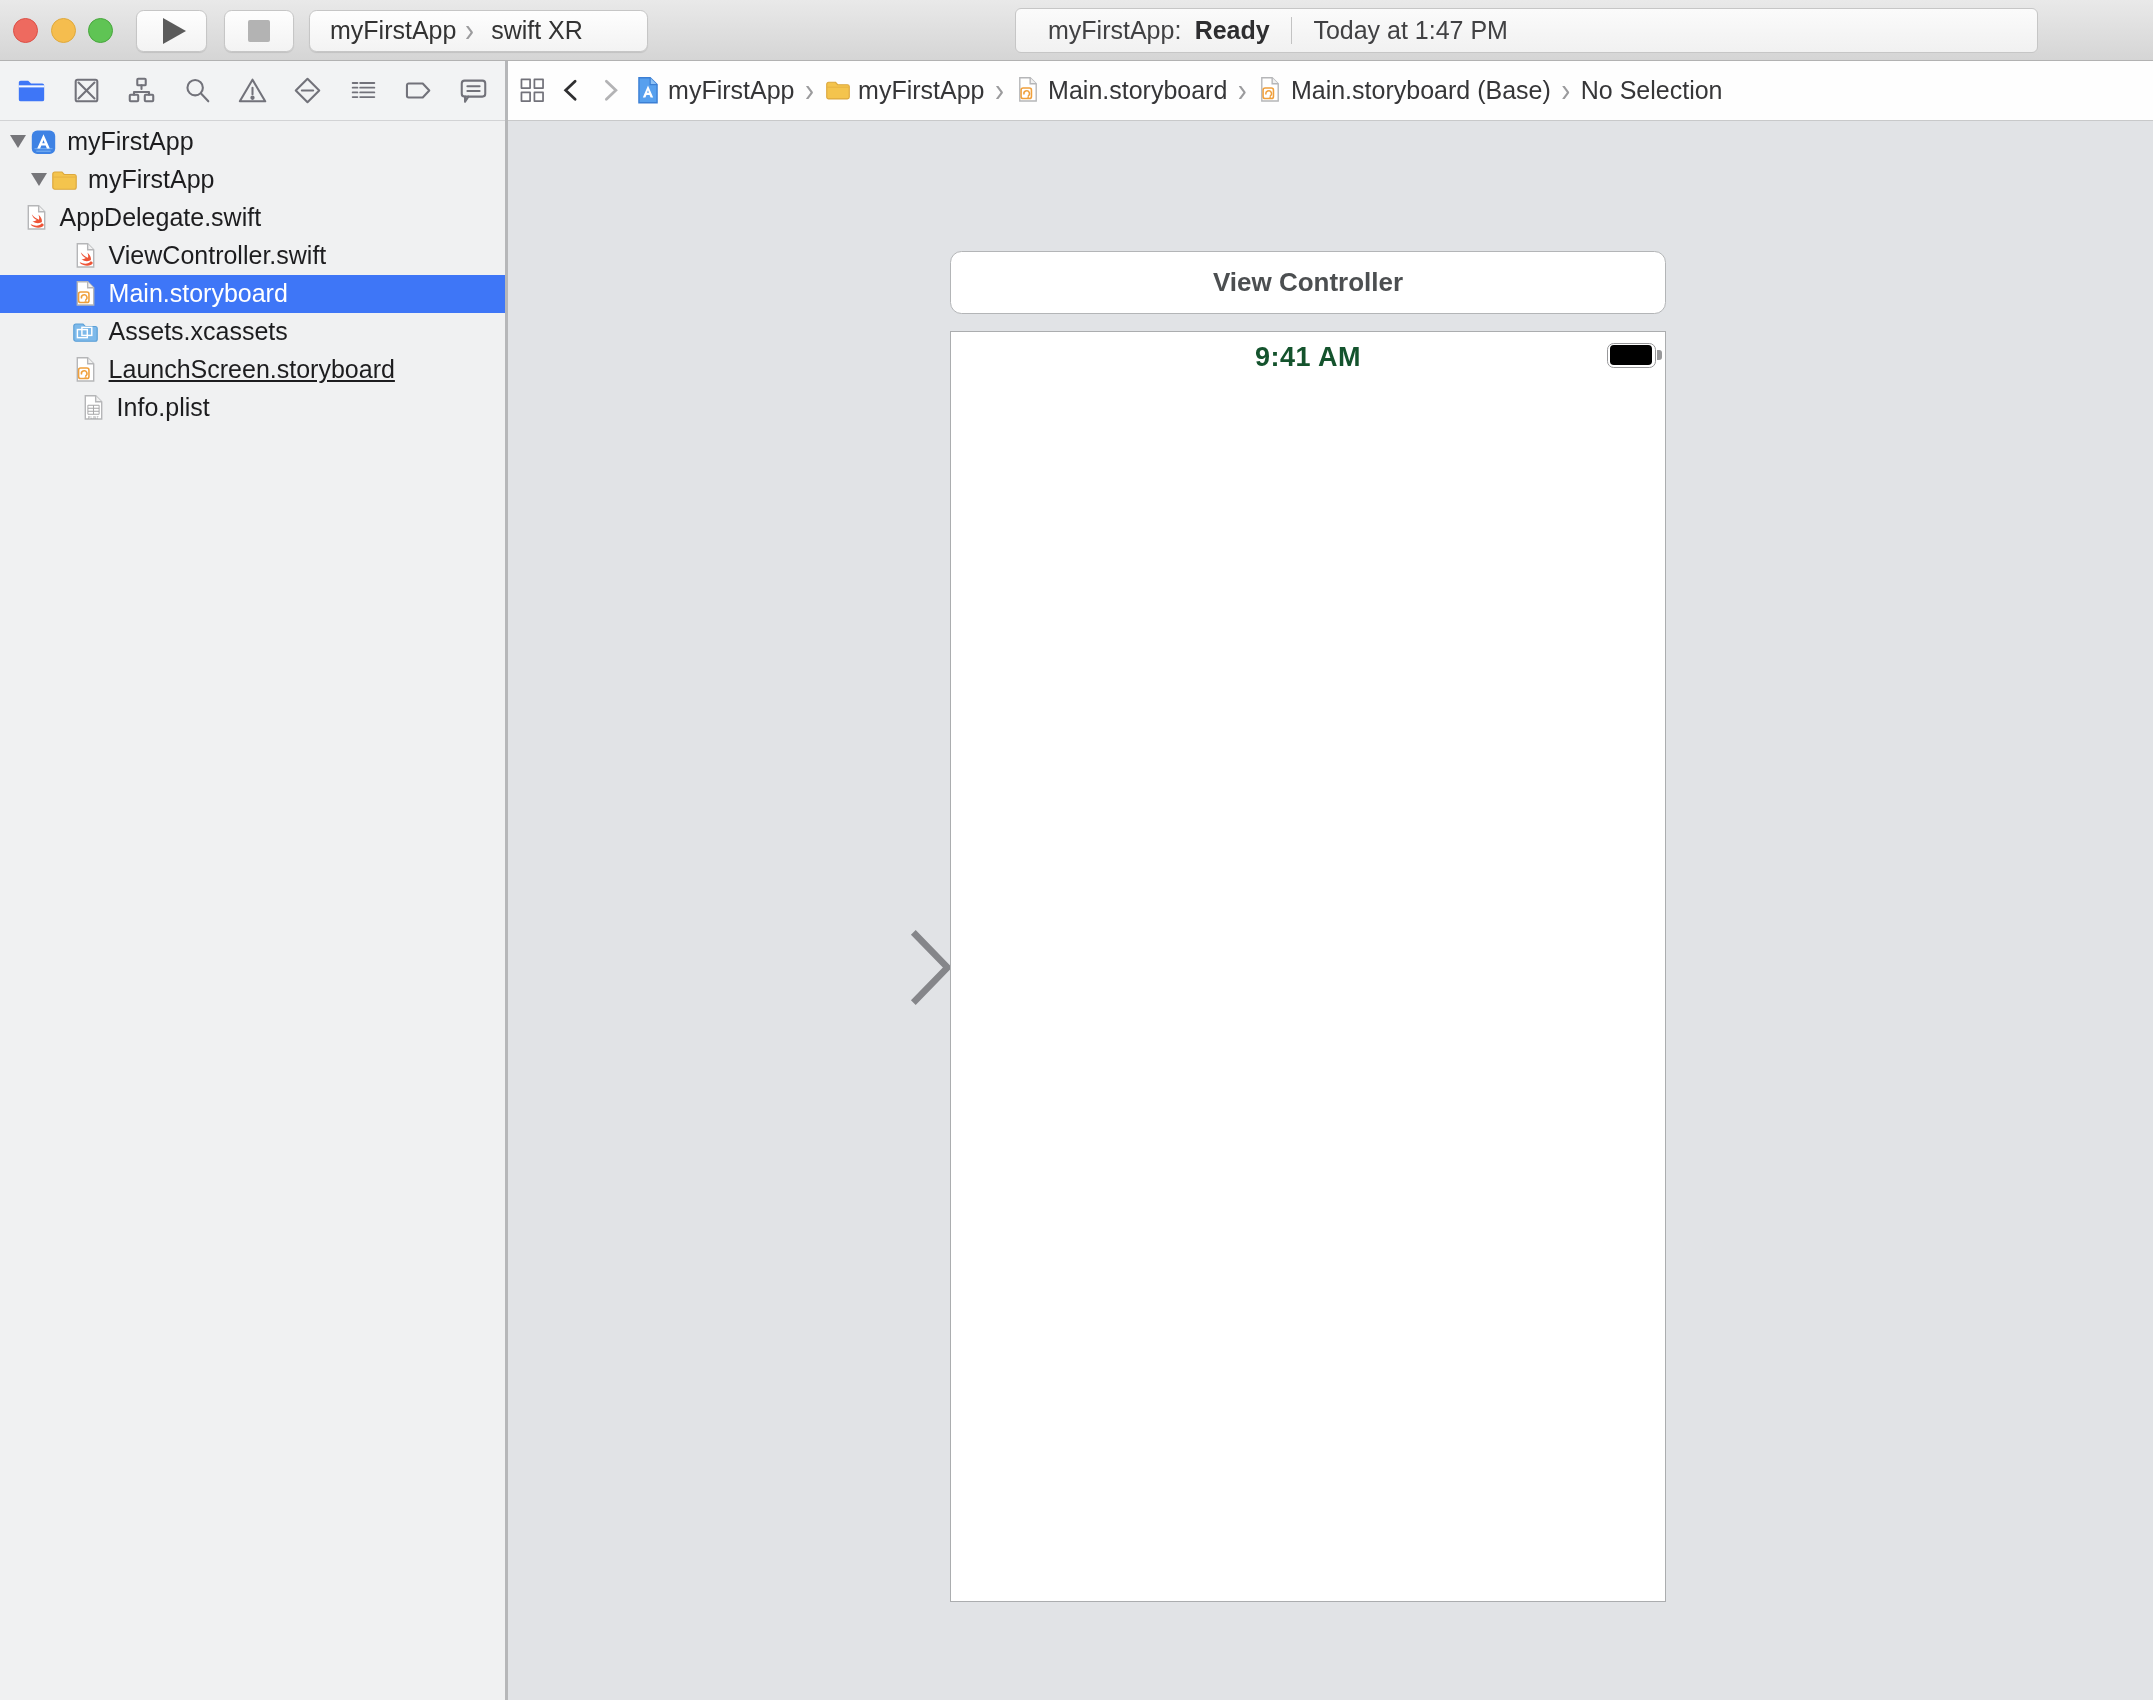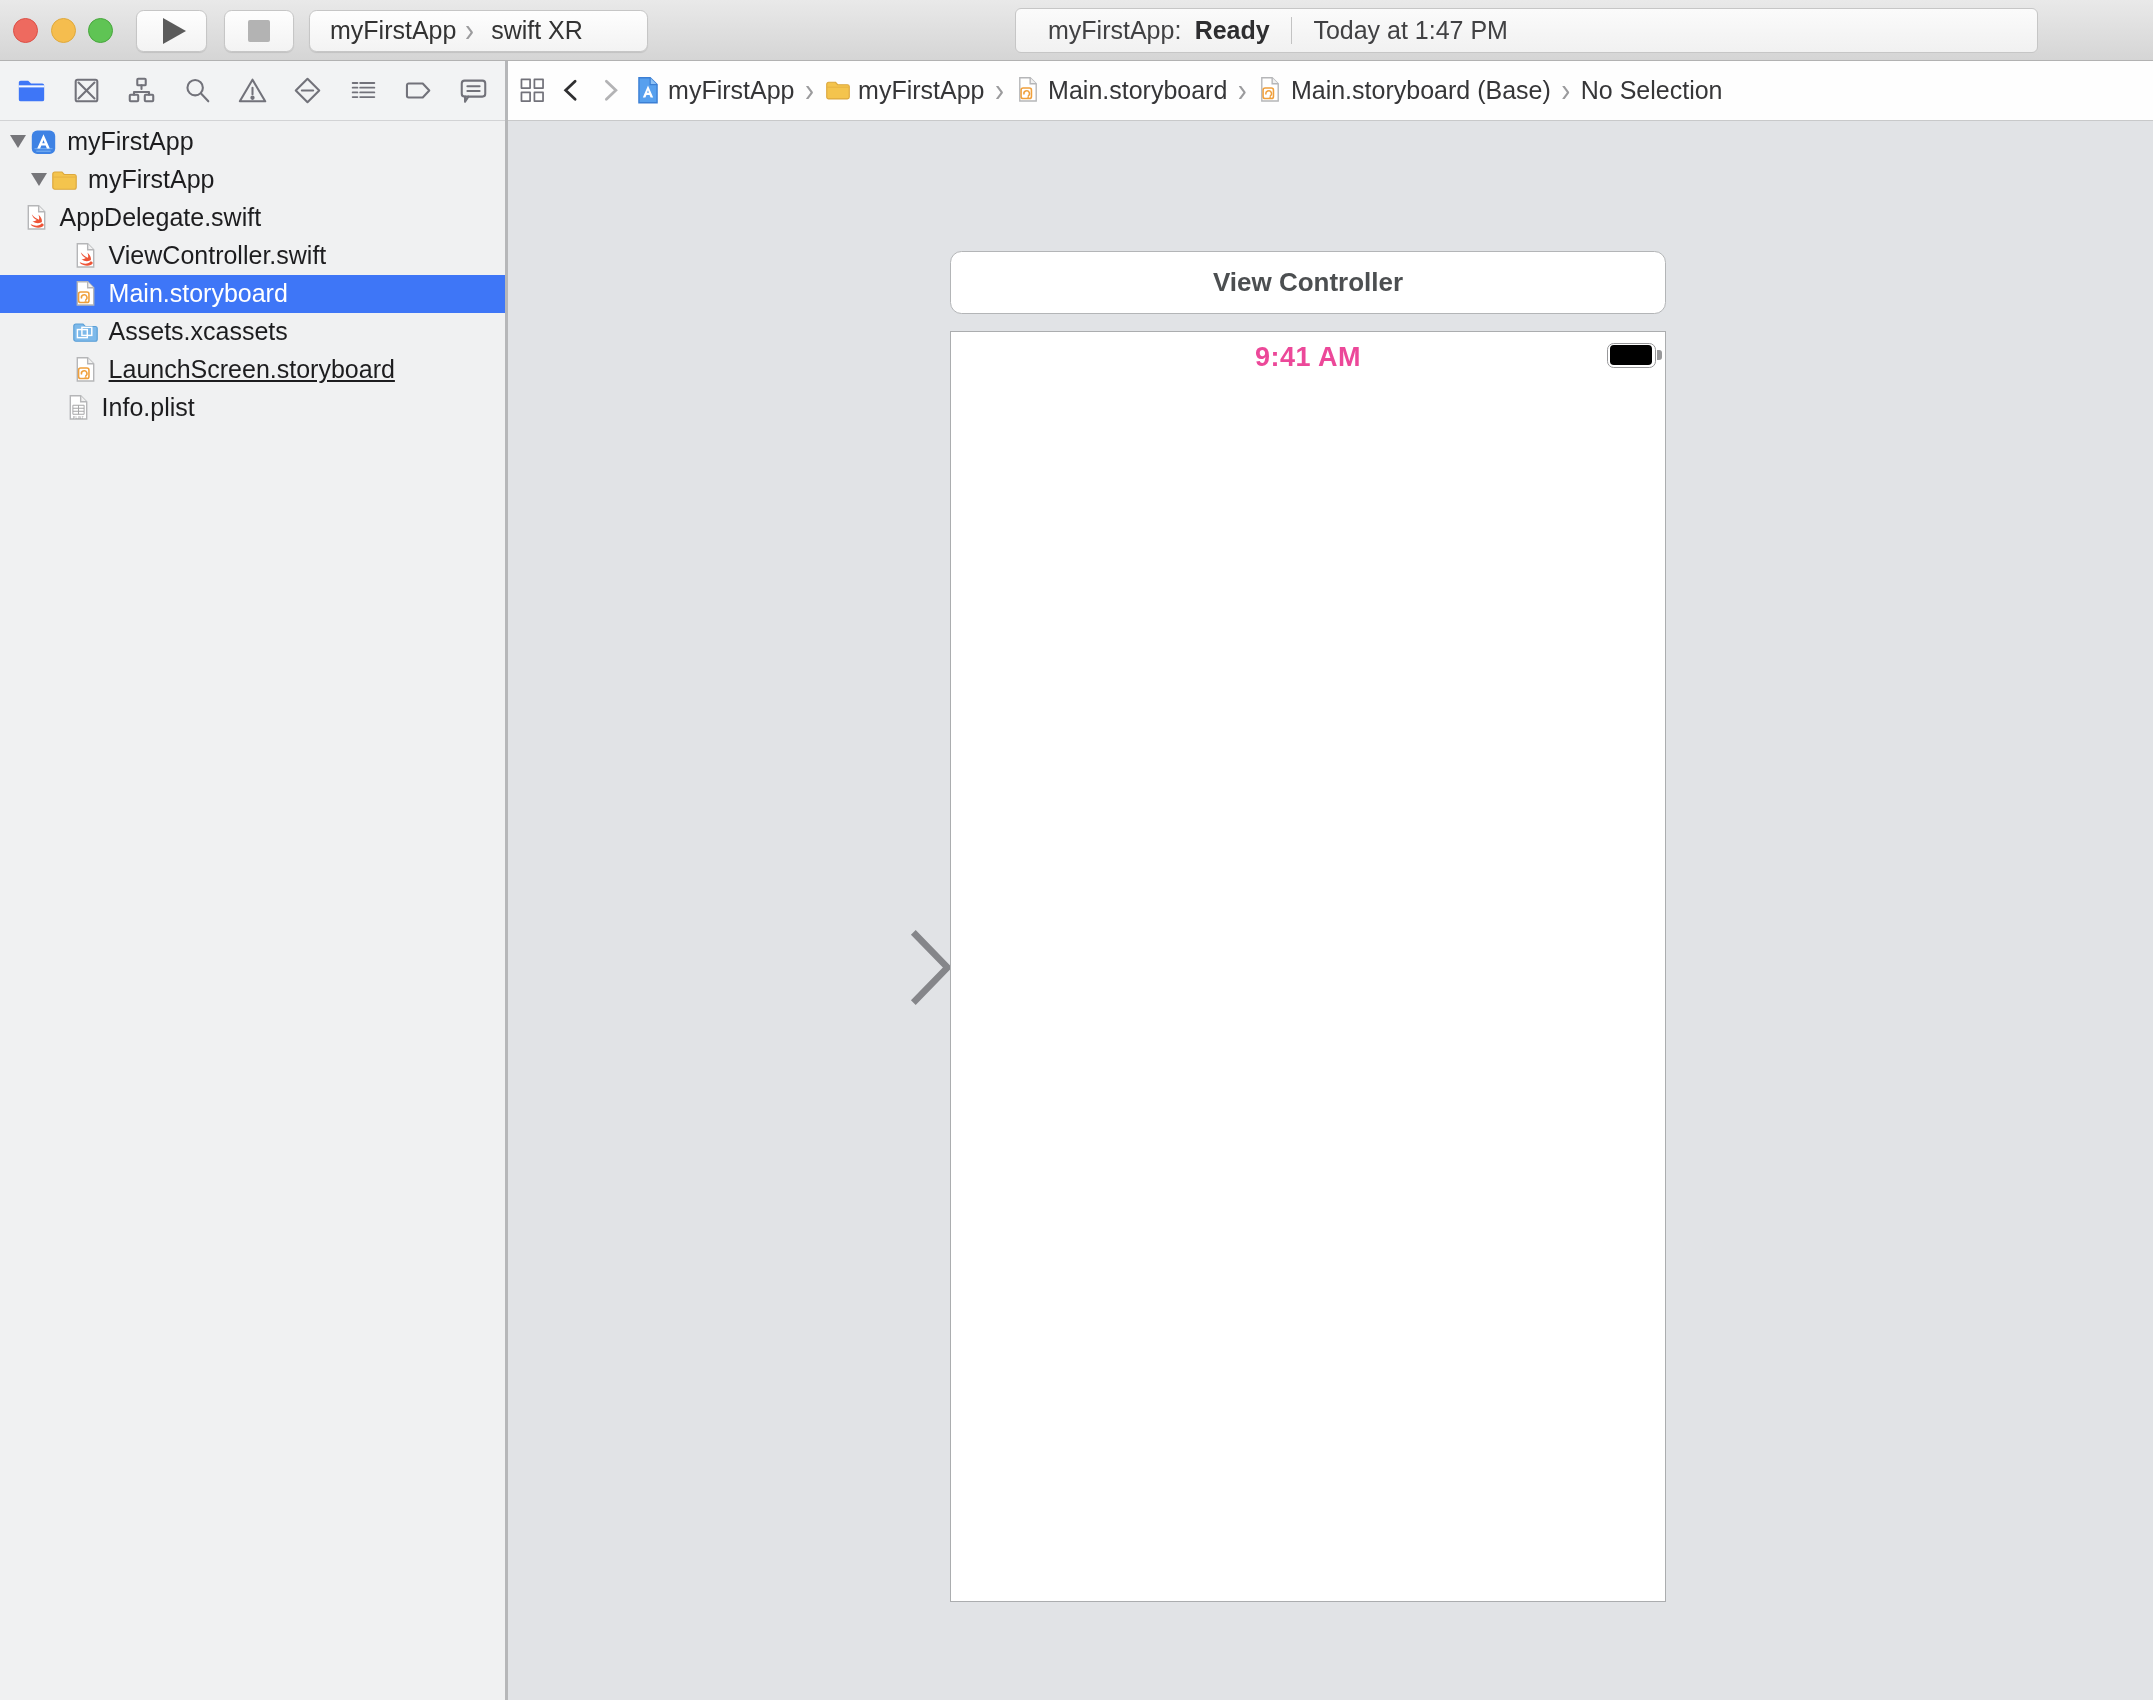--- a/index.html
+++ b/index.html
@@ -67,21 +67,21 @@
   .v-divider { position:absolute; left:505px; top:61px; width:2.9px; height:1640px; background:#b6b7b9; }
 
   
   .canvas { position:absolute; left:508px; top:121px; width:1645px; height:1128px; background:#e1e3e6; }
   .scene-header { position:absolute; left:442px; top:130px; width:716px; height:63px; background:#fff;
                   border:1.9px solid #b3b5b7; border-radius:11.4px; display:flex; align-items:center;
                   justify-content:center; font-weight:bold; font-size:26px; color:#4c4f51; }
   .device { position:absolute; left:442px; top:210px; width:716px; height:1271px; background:#fff;
             border:1.9px solid #abadaf; }
   .dev-time { position:absolute; left:0; right:0; top:9.5px; text-align:center; font-size:27px;
-              font-weight:bold; color:#ec4899; letter-spacing:0.5px; }
+              font-weight:bold; color:#14532d; letter-spacing:0.5px; }
   .battery { position:absolute; right:8.6px; top:10.5px; width:49px; height:25px; border:1.9px solid #98989a;
              border-radius:6.7px; }
   .battery .fill { position:absolute; left:1.9px; top:1.9px; bottom:1.9px; width:88%; background:#000; border-radius:3.8px; }
   .battery .tip { position:absolute; right:-6.7px; top:6.7px; width:4.8px; height:9.5px; background:#98989a;
                   border-radius:0 2.9px 2.9px 0; }
   .entry-arrow { position:absolute; left:238px; top:801px; }
 </style>
 </head>
 <body>
 
@@ -333,21 +333,21 @@
         <svg viewBox="0 0 27 33">
           <path d="M4 2h12l7 7v20H4z" fill="#fff" stroke="#b5b6b8" stroke-width="1.6"></path>
           <path d="M16 2v7h7" fill="#f1f1f1" stroke="#b5b6b8" stroke-width="1.6"></path>
           <rect x="5.5" y="14" width="12" height="12" rx="2.4" fill="#fff" stroke="#f0a03c" stroke-width="1.8"></rect>
           <path d="M9 21.5a3.2 3.2 0 1 1 4.4 1.7" fill="none" stroke="#f0a03c" stroke-width="1.7"></path>
           <path d="M12 24.8l2-2 1 2.6z" fill="#f0a03c"></path>
         </svg>
       </span>
     <span class="row-label">LaunchScreen.storyboard</span>
   </div>
-    <div class="tree-row" style="padding-left: 42px;">
+    <div class="tree-row" style="padding-left: 57px;">
     <span class="disclosure"></span>
     <span class="file-ic">
         <svg viewBox="0 0 27 33" style="font-size:26px">
           <path d="M4 2h12l7 7v20H4z" fill="#fff" stroke="#b5b6b8" stroke-width="1.6"></path>
           <path d="M16 2v7h7" fill="#f1f1f1" stroke="#b5b6b8" stroke-width="1.6"></path>
           <path d="M7 13h13M7 16.5h13M7 20h13M7 23.5h13" stroke="#a6a6a8" stroke-width="1.3"></path>
           <path d="M7 13v10.5M13.5 13v10.5M20 13v10.5" stroke="#a6a6a8" stroke-width="1.1"></path>
           <text x="7" y="29.5" font-size="4.6" fill="#9a9a9c" font-family="Liberation Sans,sans-serif">PLIST</text>
         </svg>
       </span>

